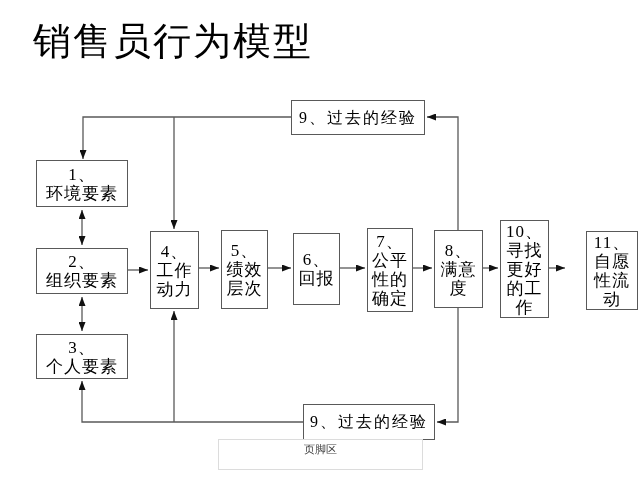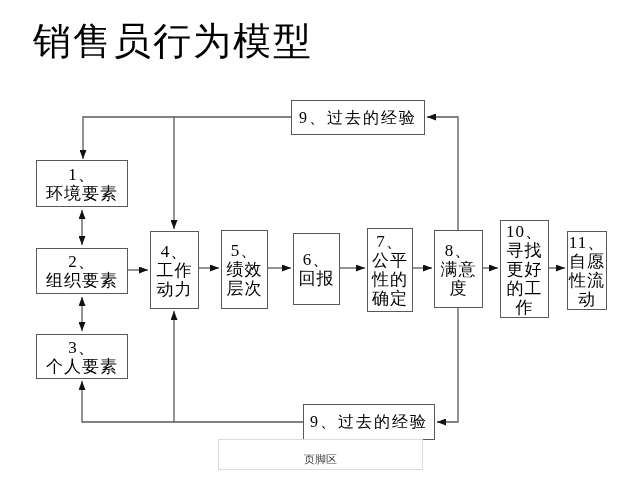--- a/index.html
+++ b/index.html
@@ -49,21 +49,21 @@
   }
   .footer-placeholder{
     position:absolute;
     left:218px;top:439px;
     width:205px;height:31px;
     box-sizing:border-box;
     border:1px solid #dcdcdc;
     text-align:center;
     font-size:11px;
     color:#404040;
-    padding-top:12px;
+    padding-top:2px;
   }
 </style>
 </head>
 <body>
 
 <div class="slide">
 
   <h1 class="title">销售员行为模型</h1>
 
   <svg class="connectors" width="640" height="477" viewBox="0 0 640 477" xmlns="http://www.w3.org/2000/svg">
@@ -144,21 +144,21 @@
   </div>
 
   <div class="node" style="left:500px;top:220px;width:49px;height:98px">
     <span class="node-label">10、
 寻找
 更好
 的工
 作</span>
   </div>
 
-  <div class="node" style="left:567px;top:231px;width:40px;height:79px">
+  <div class="node" style="left:586px;top:231px;width:52px;height:79px">
     <span class="node-label">11、
 自愿
 性流
 动</span>
   </div>
 
   <div class="node wide" style="left:303px;top:404px;width:132px;height:36px">
     <span class="node-label">9、过去的经验</span>
   </div>
 

